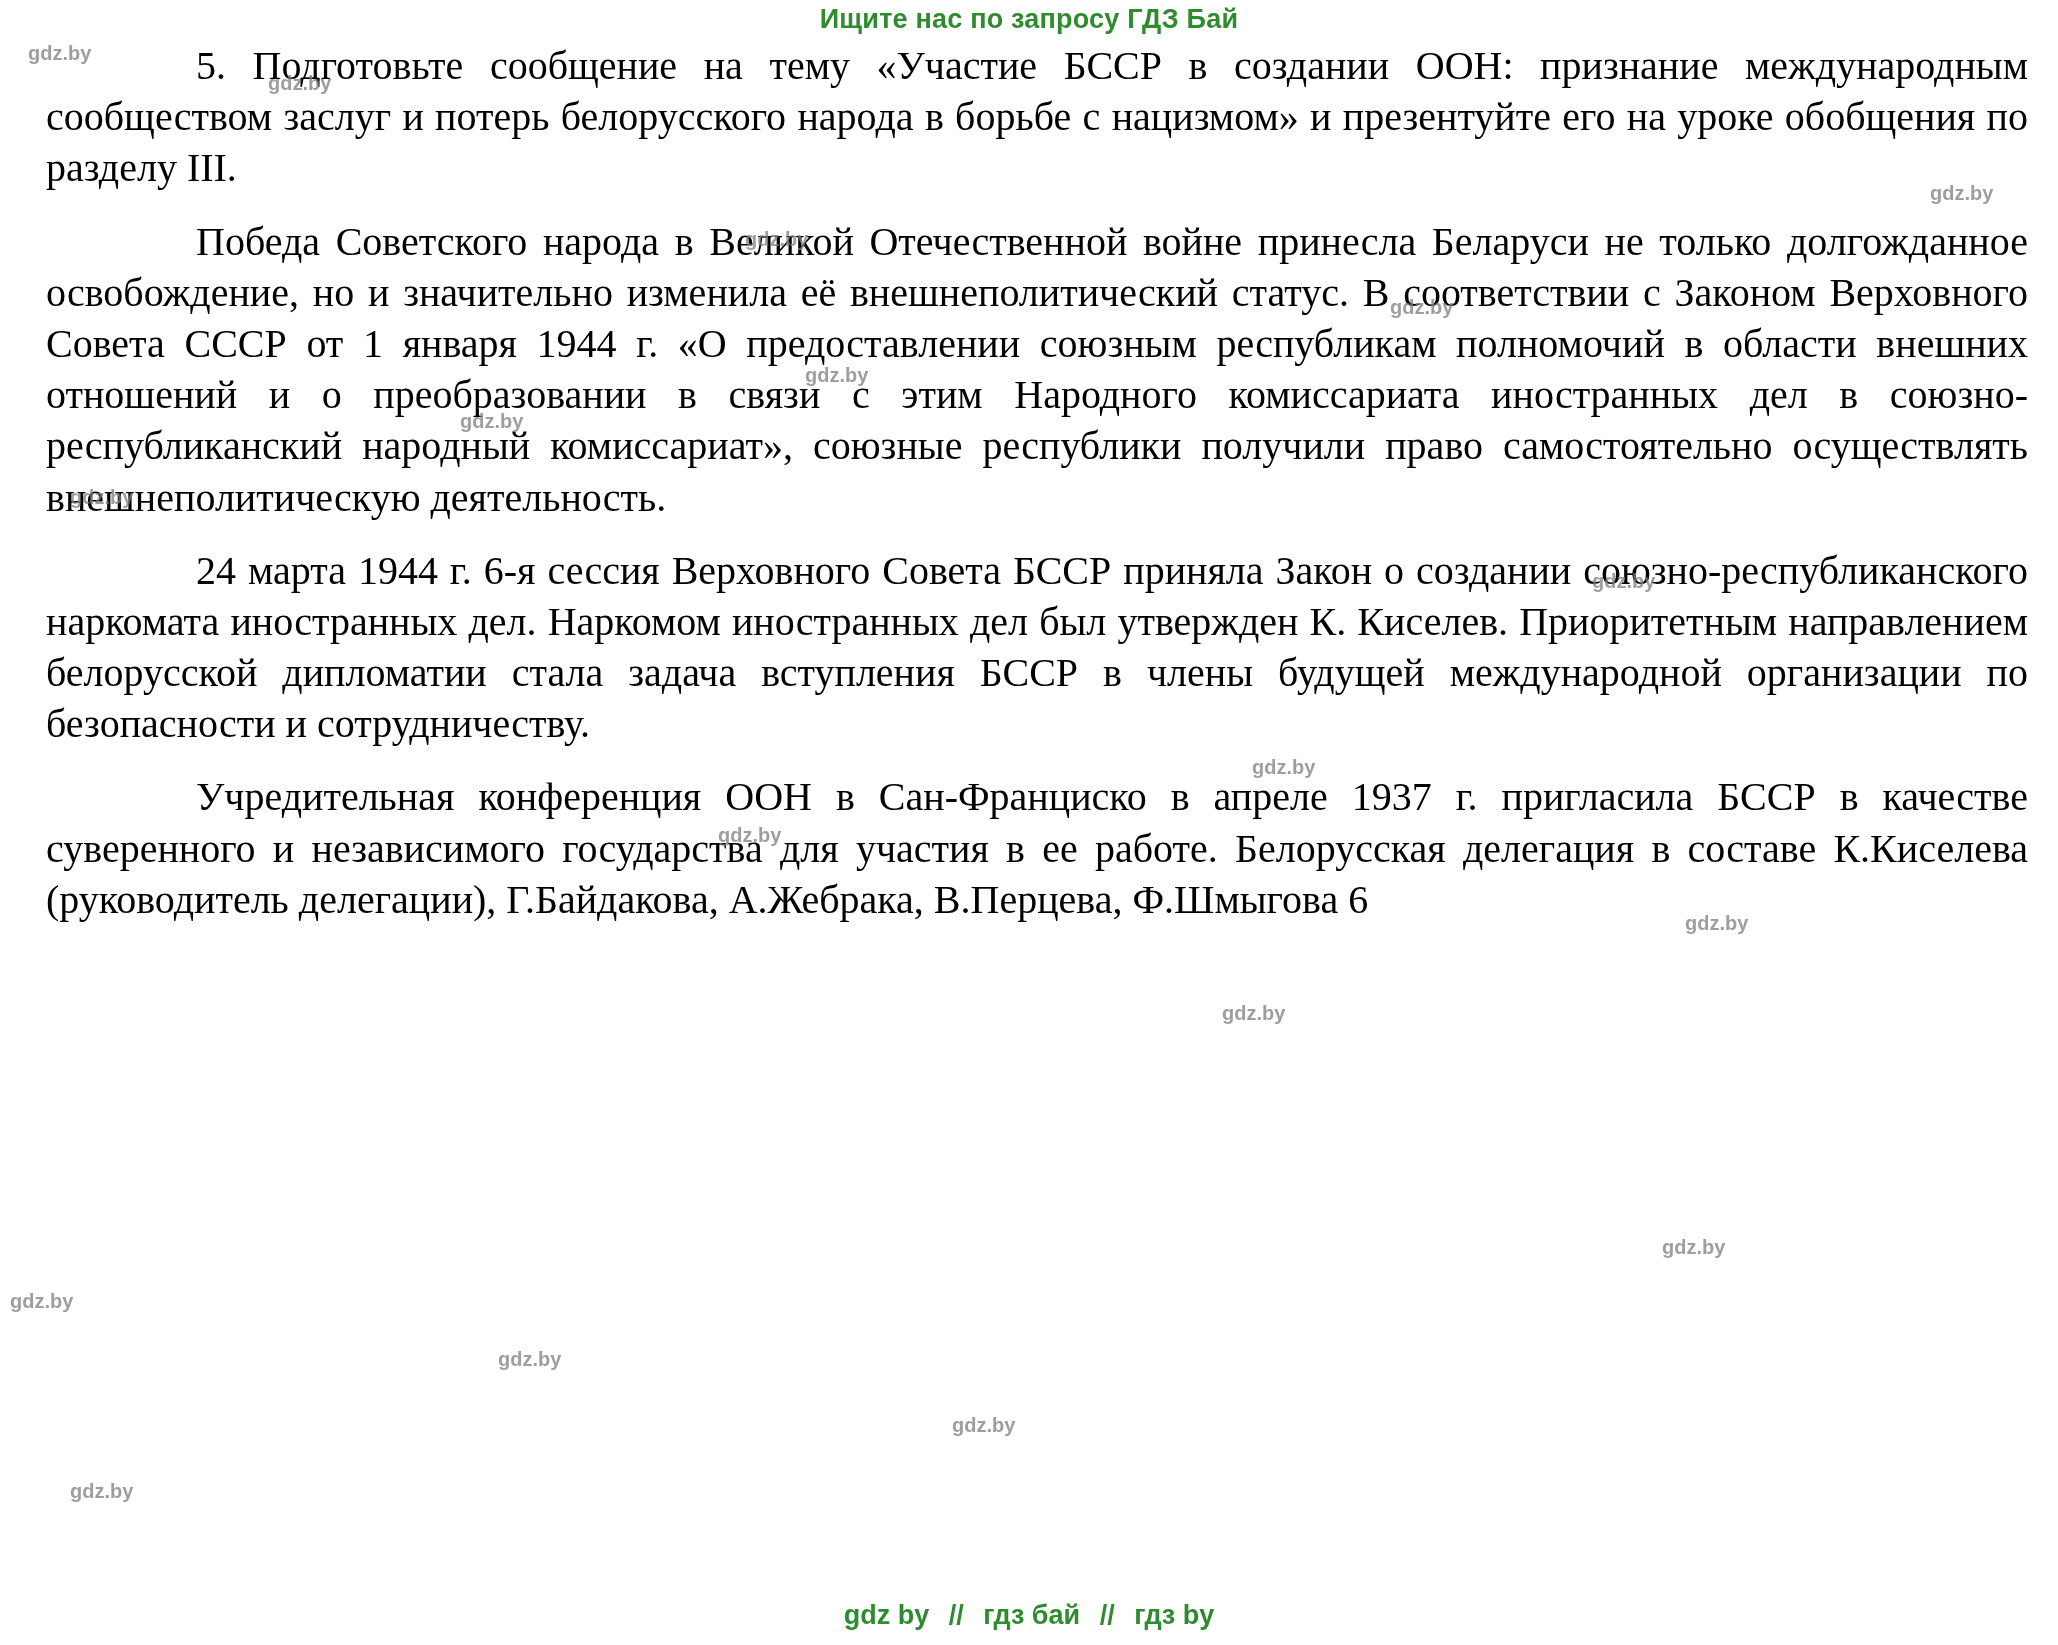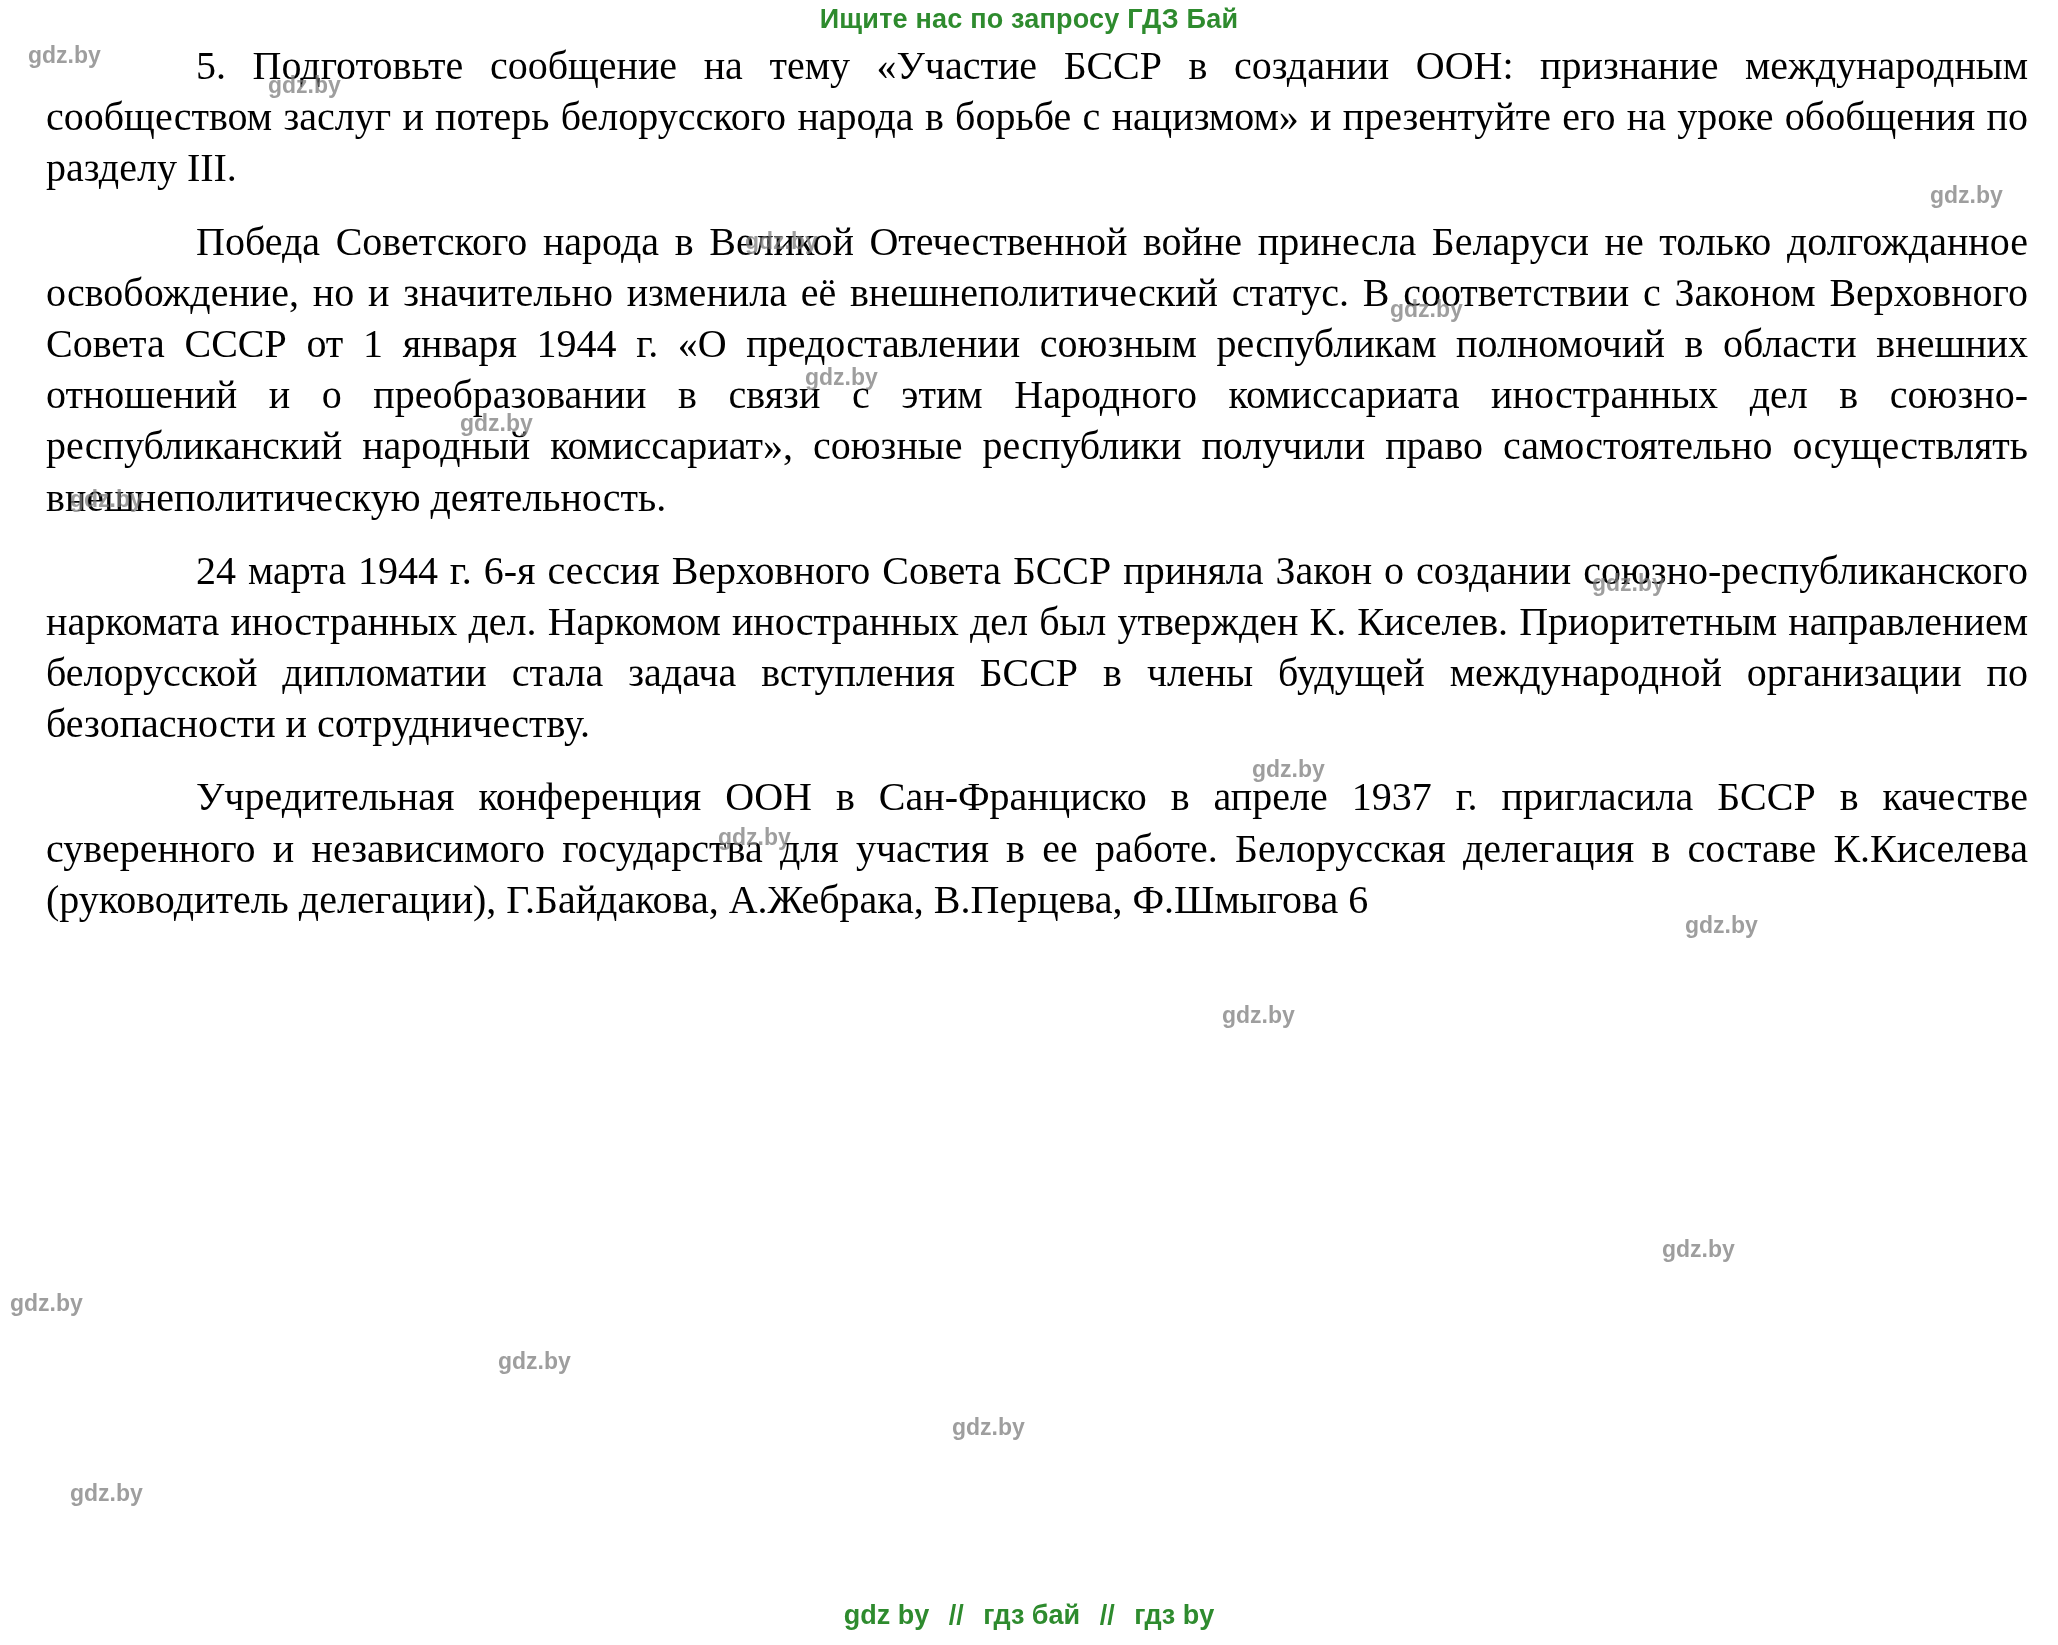--- a/index.html
+++ b/index.html
@@ -57,21 +57,21 @@
     color: #000;
     text-align: justify;
     text-indent: 150px;
     hyphens: none;
   }
   p.para.spaced { margin-top: 22px; }
   .wm {
     position: absolute;
     font-family: "Liberation Sans", sans-serif;
     font-weight: bold;
-    font-size: 23px;
+    font-size: 20px;
     color: #7e7e7e;
     opacity: 0.75;
     pointer-events: none;
     white-space: nowrap;
   }
 </style>
 </head>
 <body>
 
 <div class="page">

